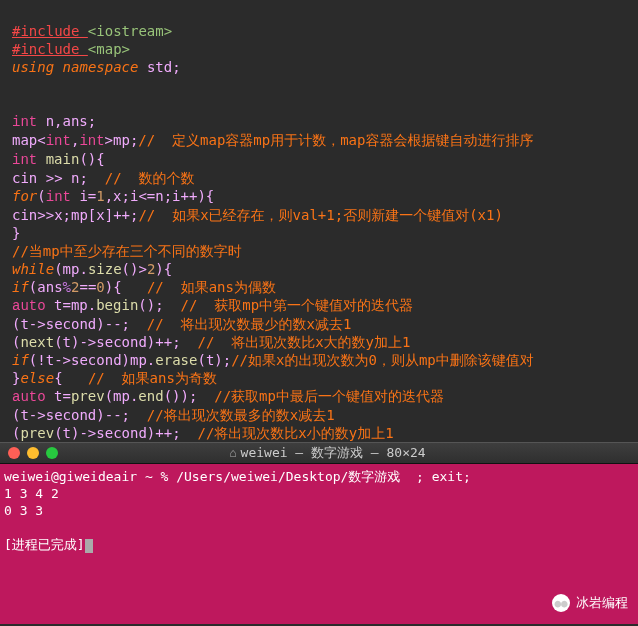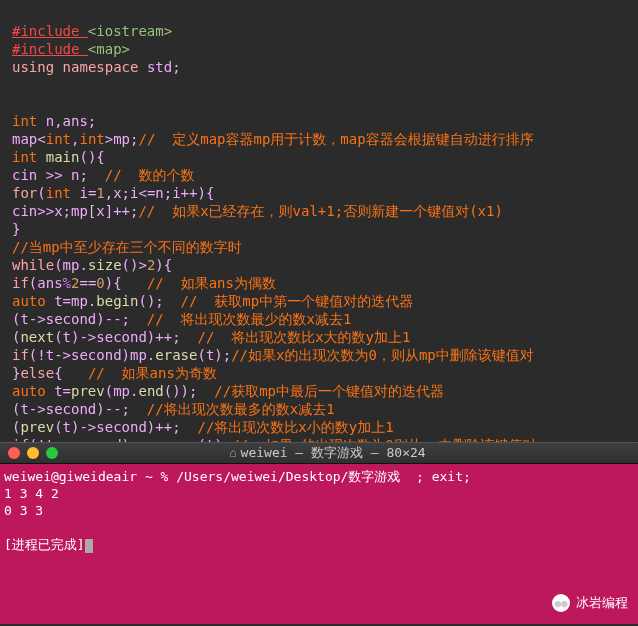--- a/index.html
+++ b/index.html
@@ -13,22 +13,22 @@
   overflow: hidden;
 }
 .editor {
   padding: 4px 12px;
   line-height: 18px;
   white-space: pre;
   height: 442px;
   overflow: hidden;
 }
 .include { color: #f44747; text-decoration: underline; }
-.keyword { color: #fca5a5; }
-.type { color: #f97316; }
+.keyword { color: #f97316; font-style: italic; }
+.type { color: #ec4899; font-family: Liberation Mono, monospace; }
 .string { color: #98c379; }
 .func { color: #dcdcaa; }
 .number { color: #d19a66; }
 .pink { color: #c678dd; }
 .comment { color: #f97316; }
 .white { color: #f0abfc; }
 
 .terminal-bar {
   height: 22px;
   background: linear-gradient(#3e3e3e, #2f2f2f);

